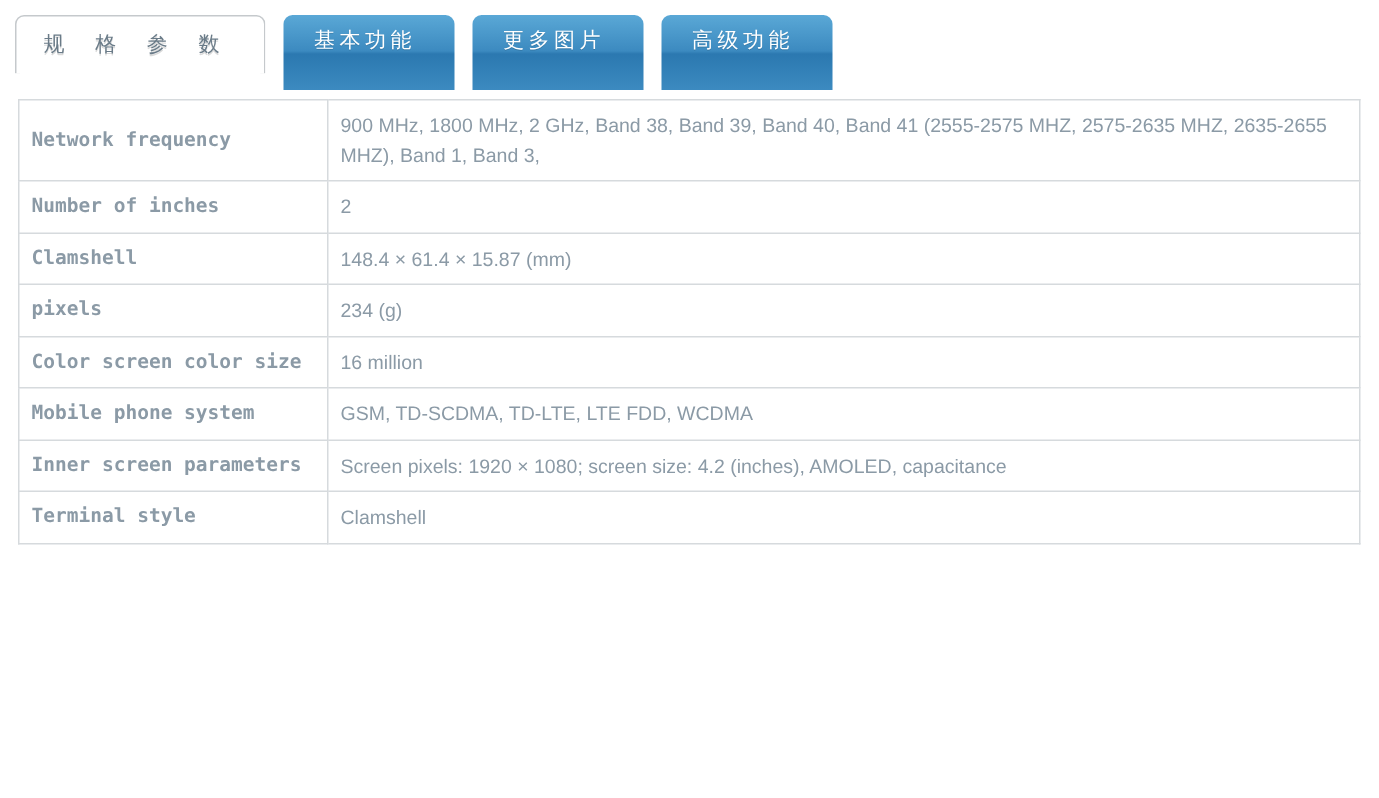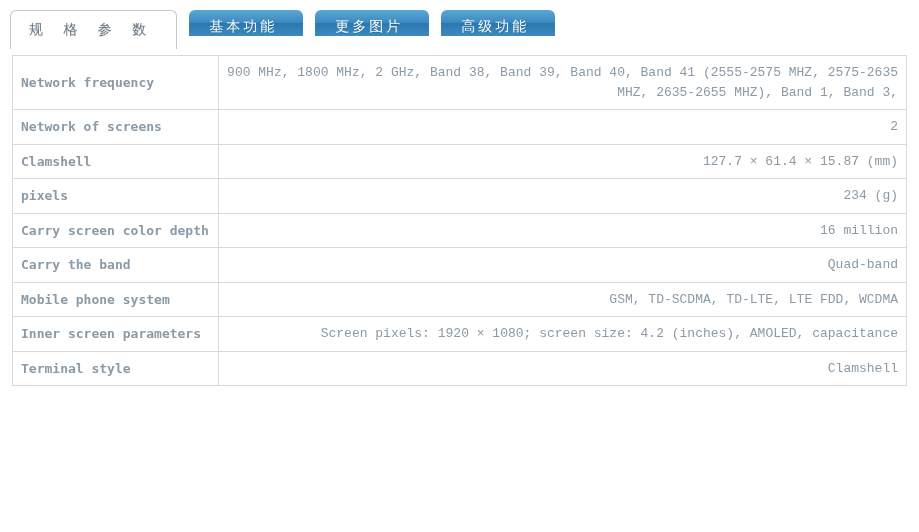--- a/index.html
+++ b/index.html
@@ -15,21 +15,21 @@
       width: 919px;
     }
     .tabs-row {
       display: flex;
       align-items: flex-start;
       gap: 0;
       margin-bottom: 0;
     }
     .tab {
       position: relative;
-      padding: 8px 26px 0 20px;
+      padding: 8px 26px 24px 20px;
       font-size: 14px;
       color: #ffffff;
       cursor: pointer;
       background: linear-gradient(to bottom, #5aa8d6 0%, #3c8ac0 48%, #2b78b0 52%, #3c8ac0 100%);
       border-radius: 6px 6px 0 0;
       margin-right: 12px;
       letter-spacing: 3px;
       text-shadow: 0 1px 0 rgba(0,0,0,0.15);
     }
     .tab::after {
@@ -61,59 +61,54 @@
       color: #8b9aa6;
       vertical-align: middle;
       line-height: 1.5;
     }
     .spec-table td.label {
       width: 206px;
       white-space: normal;
       font-weight: bold;
     }
     .spec-table td.value {
-      font-family: Liberation Mono, monospace;
-      text-align: right;
+      font-family: Liberation Sans, sans-serif;
     }
   </style>
 </head>
 <body>
 
 <div class="tabs-row">
   <div class="tab active">规 格 参 数</div>
   <div class="tab">基本功能</div>
   <div class="tab">更多图片</div>
   <div class="tab">高级功能</div>
 </div>
 
 <table class="spec-table">
   <tbody id="specs-body">
       <tr>
         <td class="label">Network frequency</td>
         <td class="value">900 MHz, 1800 MHz, 2 GHz, Band 38, Band 39, Band 40, Band 41 (2555-2575 MHZ, 2575-2635 MHZ, 2635-2655 MHZ), Band 1, Band 3,</td>
       </tr>
       <tr>
-        <td class="label">Network of screens</td>
+        <td class="label">Number of inches</td>
         <td class="value">2</td>
       </tr>
       <tr>
         <td class="label">Clamshell</td>
-        <td class="value">127.7 × 61.4 × 15.87 (mm)</td>
+        <td class="value">148.4 × 61.4 × 15.87 (mm)</td>
       </tr>
       <tr>
         <td class="label">pixels</td>
         <td class="value">234 (g)</td>
       </tr>
       <tr>
-        <td class="label">Carry screen color depth</td>
+        <td class="label">Color screen color size</td>
         <td class="value">16 million</td>
-      </tr>
-      <tr>
-        <td class="label">Carry the band</td>
-        <td class="value">Quad-band</td>
       </tr>
       <tr>
         <td class="label">Mobile phone system</td>
         <td class="value">GSM, TD-SCDMA, TD-LTE, LTE FDD, WCDMA</td>
       </tr>
       <tr>
         <td class="label">Inner screen parameters</td>
         <td class="value">Screen pixels: 1920 × 1080; screen size: 4.2 (inches), AMOLED, capacitance</td>
       </tr>
       <tr>

